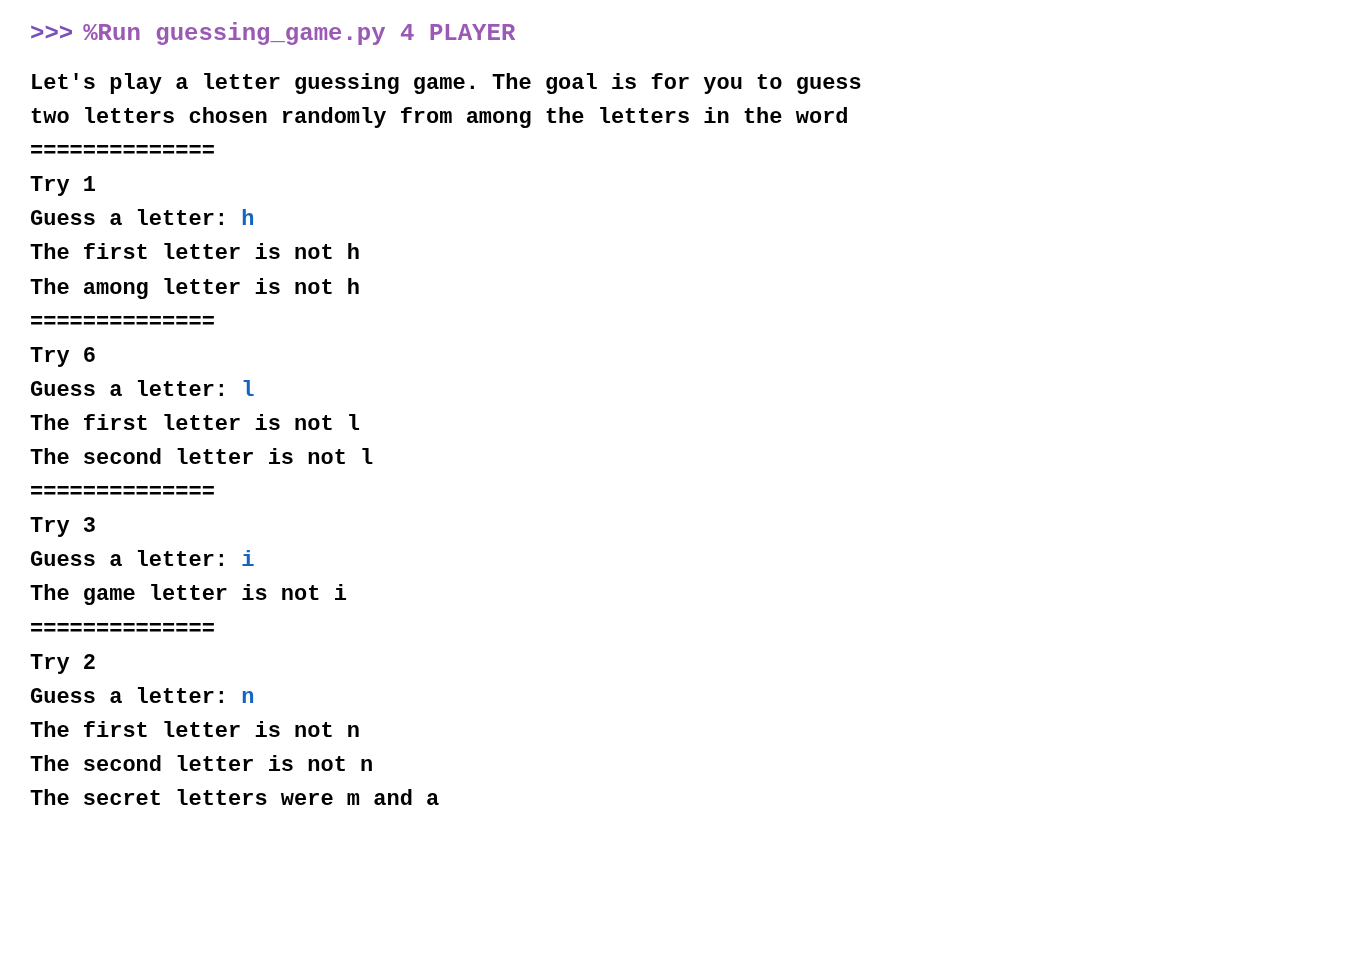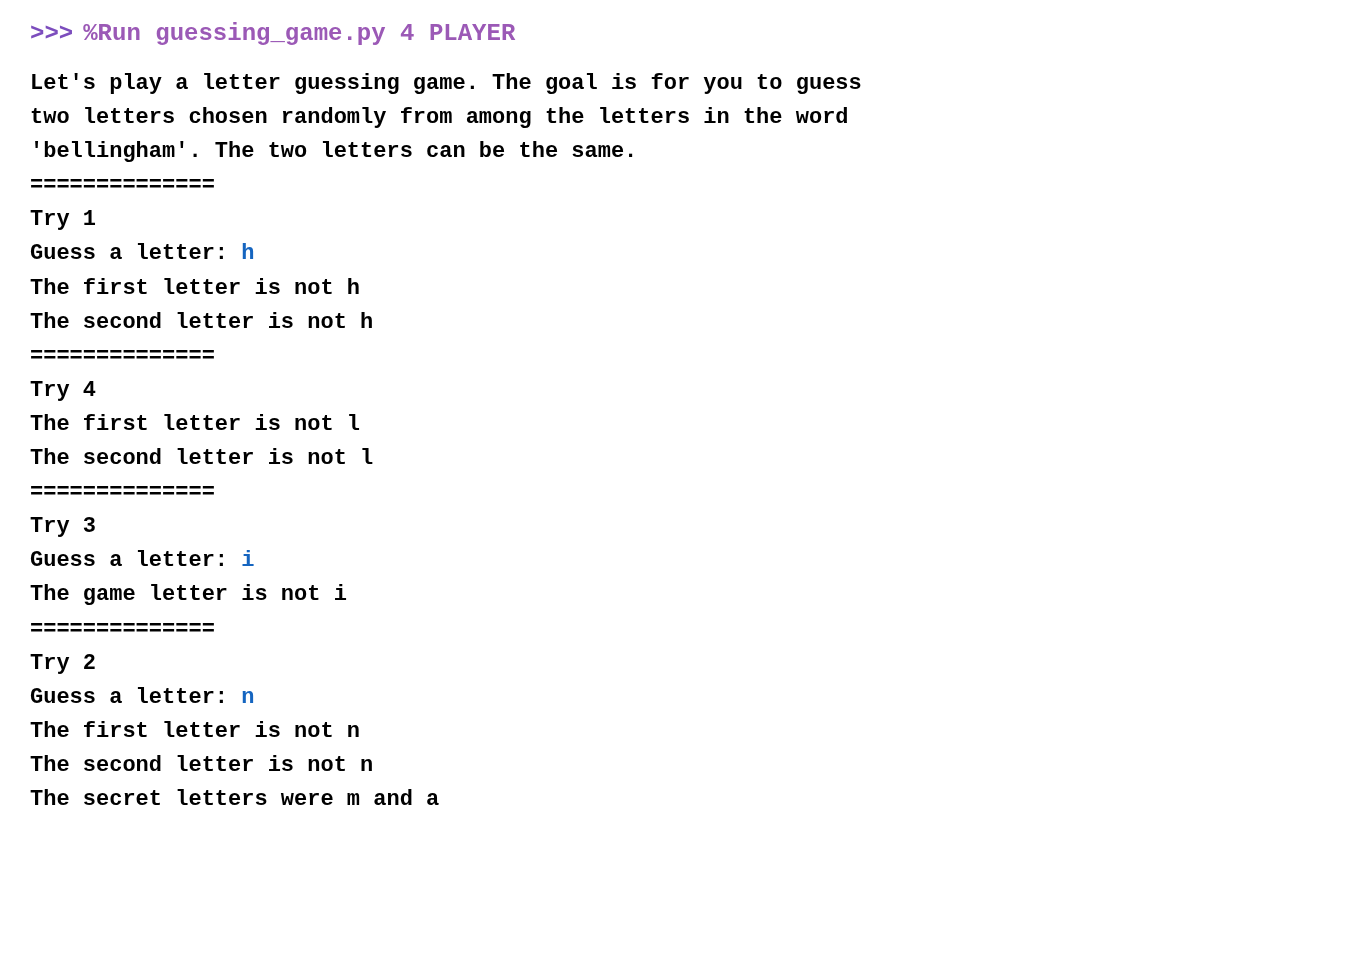--- a/index.html
+++ b/index.html
@@ -69,28 +69,28 @@
 <body>
 
 <div class="terminal">
   <div class="prompt-line">
     <span class="prompt-arrow">&gt;&gt;&gt;</span>
     <span class="prompt-command">%Run guessing_game.py 4 PLAYER</span>
   </div>
   <div class="output-block" id="output-block">
   <span class="line">Let's play a letter guessing game. The goal is for you to guess</span>
       <span class="line">two letters chosen randomly from among the letters in the word</span>
-      <span class="line">'bellingham'. The two letters can be the same.</span>
       <span class="line separator">==============</span>
       <span class="line">Try 1</span>
       <span class="line">Guess a letter: <span class="user-input">h</span></span>
       <span class="line">The first letter is not h</span>
-      <span class="line">The second letter is not h</span>
+      <span class="line">The among letter is not h</span>
       <span class="line separator">==============</span>
-      <span class="line">Try 4</span>
+      <span class="line">Try 6</span>
+      <span class="line">Guess a letter: <span class="user-input">l</span></span>
       <span class="line">The first letter is not l</span>
       <span class="line">The second letter is not l</span>
       <span class="line separator">==============</span>
       <span class="line">Try 3</span>
       <span class="line">Guess a letter: <span class="user-input">i</span></span>
       <span class="line">The game letter is not i</span>
       <span class="line separator">==============</span>
       <span class="line">Try 2</span>
       <span class="line">Guess a letter: <span class="user-input">n</span></span>
       <span class="line">The first letter is not n</span>

